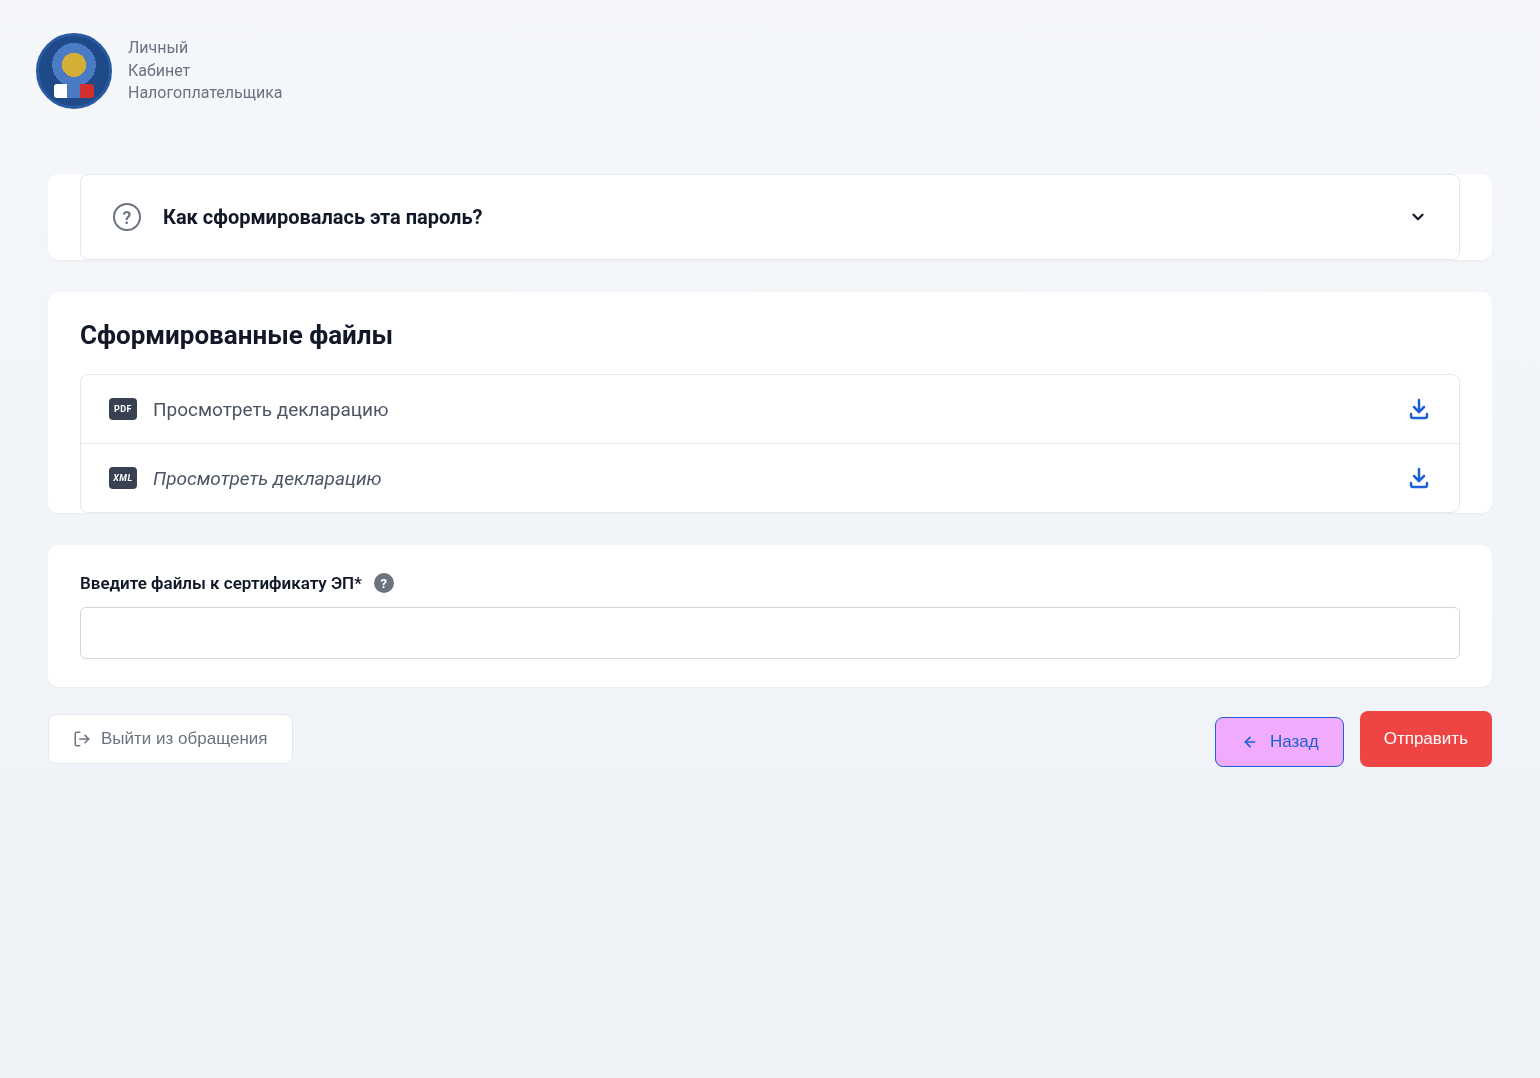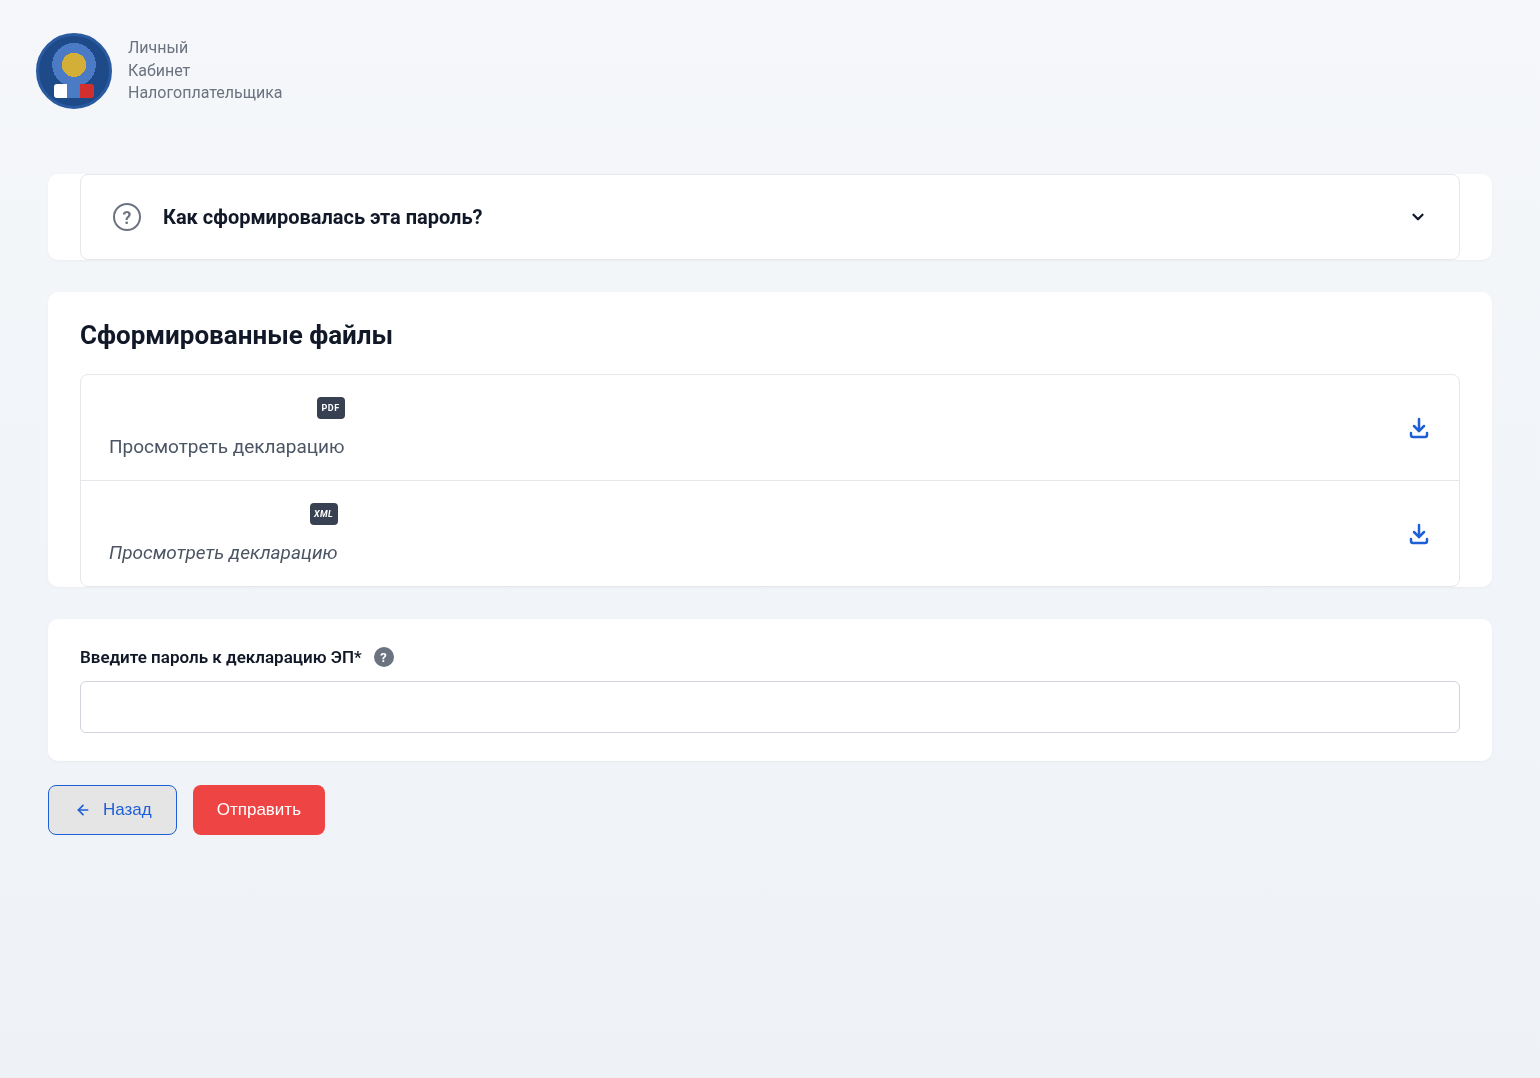--- a/index.html
+++ b/index.html
@@ -126,23 +126,22 @@
       justify-content: space-between;
       padding: 22px 28px;
       cursor: pointer;
     }
     .file-row + .file-row {
       border-top: 1px solid #e5e7eb;
       font-style: italic;
     }
     .file-left {
       display: flex;
-      align-items: flex-end;
+      align-items: flex-start;
       gap: 16px;
-      flex-direction: column;
     }
     .file-badge {
       width: 28px;
       height: 22px;
       background: #374151;
       color: #fff;
       border-radius: 4px;
       display: flex;
       align-items: center;
       justify-content: center;
@@ -214,23 +213,24 @@
       font-weight: 500;
       cursor: pointer;
       border: none;
     }
     .btn-ghost {
       background: #fff;
       border: 1px solid #e5e7eb;
       color: #6b7280;
     }
     .btn-outline {
-      background: #e5e5e5;
+      background: #f0abfc;
       border: 1.5px solid #1d5fd6;
       color: #1d5fd6;
+      margin-top: 6px;
     }
     .btn-primary {
       background: #ef4444;
       color: #fff;
     }
     .footer-right {
       display: flex;
       gap: 16px;
     }
     .exit-icon {
@@ -291,27 +291,35 @@
             <path d="M12 3v12"></path>
             <polyline points="7 10 12 15 17 10"></polyline>
             <path d="M4 17v2a2 2 0 0 0 2 2h12a2 2 0 0 0 2-2v-2"></path>
           </svg>
       </div>
     </div>
   </div>
 
   <div class="card card-padding">
     <div class="field-label-row">
-      <label class="field-label">Введите пароль к декларацию ЭП*</label>
+      <label class="field-label">Введите файлы к сертификату ЭП*</label>
       <div class="help-dot">?</div>
     </div>
     <input type="password" class="password-input" style="">
   </div>
 
   <div class="footer-actions">
+    <button class="btn btn-ghost">
+      <svg class="exit-icon" viewBox="0 0 24 24" fill="none" stroke="#6b7280" stroke-width="2" stroke-linecap="round" stroke-linejoin="round">
+          <path d="M9 21H5a2 2 0 0 1-2-2V5a2 2 0 0 1 2-2h4"></path>
+          <polyline points="16 17 21 12 16 7"></polyline>
+          <line x1="21" y1="12" x2="9" y2="12"></line>
+        </svg>
+      <span>Выйти из обращения</span>
+    </button>
     <div class="footer-right">
       <button class="btn btn-outline">
         <svg class="arrow-left" viewBox="0 0 24 24" fill="none" stroke="#1d5fd6" stroke-width="2.5" stroke-linecap="round" stroke-linejoin="round">
             <line x1="19" y1="12" x2="5" y2="12"></line>
             <polyline points="12 19 5 12 12 5"></polyline>
           </svg>
         <span>Назад</span>
       </button>
       <button class="btn btn-primary">
         <span>Отправить</span>

